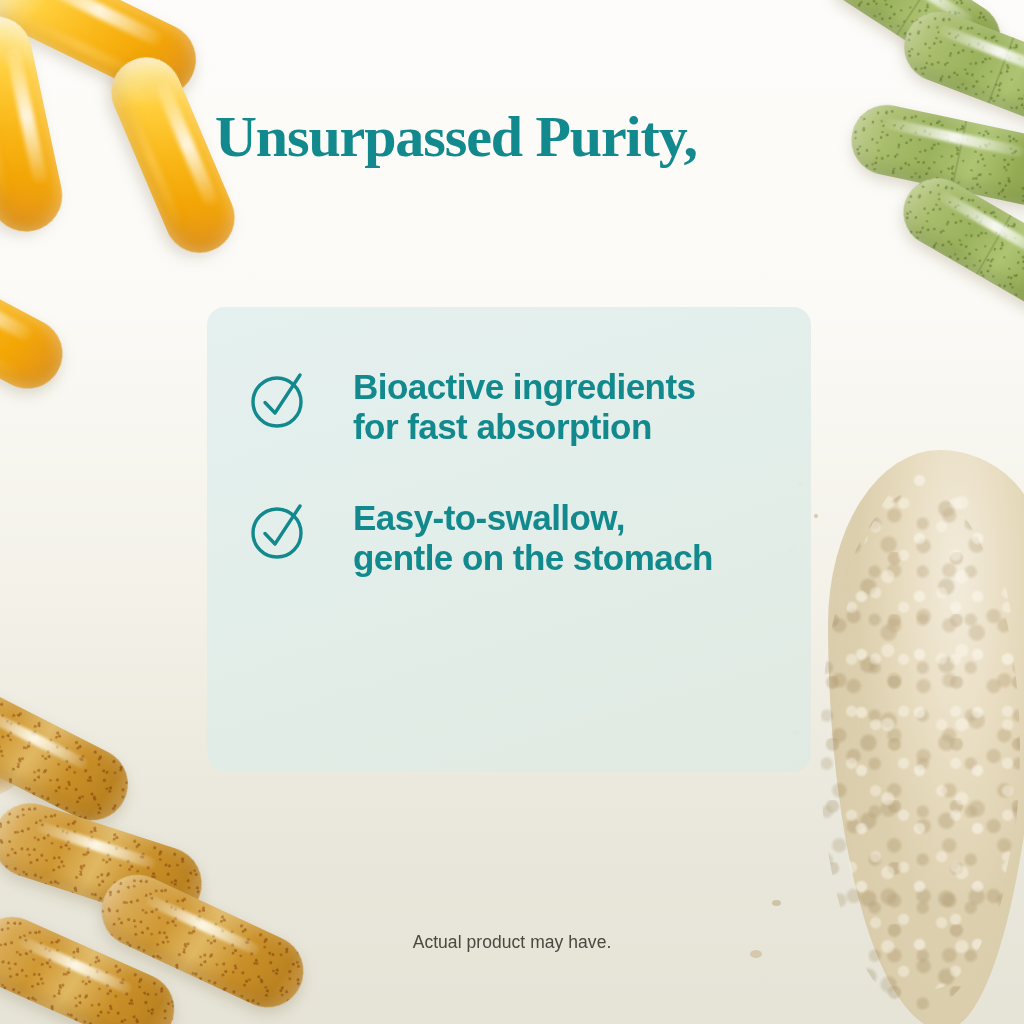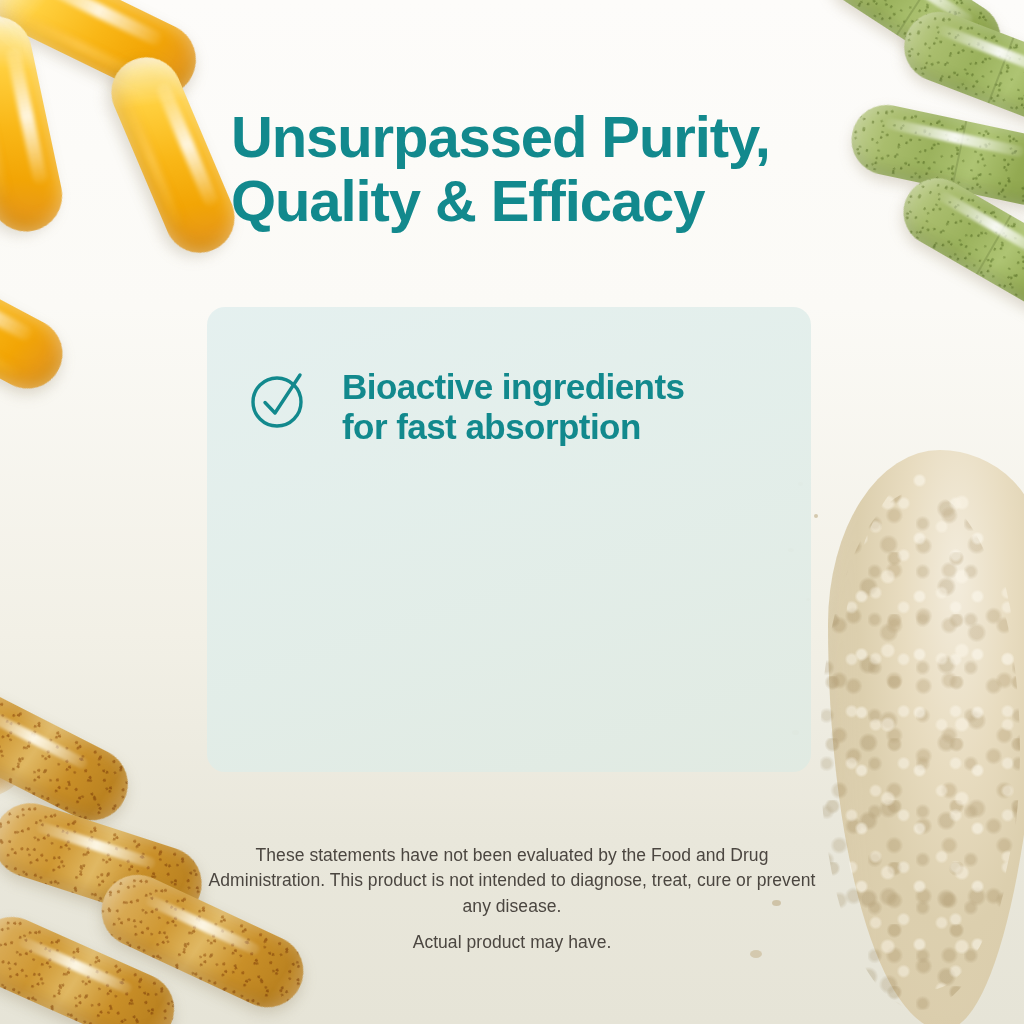--- a/index.html
+++ b/index.html
@@ -153,47 +153,48 @@
     filter:blur(.4px);
   }
   .powder-speck {
     position:absolute;
     border-radius:50%;
   }
 
   
   #headline {
     position:absolute;
-    left:231px; top:105px;
+    left:215px; top:105px;
     width:600px;
     color:#12898d;
     font-size:58px;
     font-weight:700;
     line-height:1.11;
     letter-spacing:-1.1px;
+    font-family:Liberation Serif, serif;
   }
   #headline .l2 { display:block; }
 
   
   #benefit-panel {
     position:absolute;
     left:207px; top:307px;
     width:604px; height:465px;
     border-radius:18px;
     background:linear-gradient(160deg,
        rgba(228,240,239,.97) 0%,
        rgba(226,238,234,.96) 45%,
        rgba(224,234,226,.95) 100%);
   }
 
   .benefit-row {
     position:absolute;
     display:flex;
     align-items:flex-start;
-    gap:29px;
+    gap:40px;
     left:40px;
     width:545px;
   }
   .benefit-row.r1 { top:57px; }
   .benefit-row.r2 { top:188px; }
   .benefit-row.r3 { top:318px; }
 
   .check-icon {
     flex:0 0 auto;
     width:66px; height:66px;
@@ -315,34 +316,40 @@
     <div class="powder-speck" style="left:34px; top:84px; width:4px; height:4px; background:rgba(190,172,134,.6);"></div>
     <div class="powder-speck" style="left:8px; top:118px; width:6px; height:4px; background:rgba(186,168,130,.65);"></div>
     <div class="powder-speck" style="left:26px; top:168px; width:4px; height:3px; background:rgba(190,172,134,.55);"></div>
     <div class="powder-speck" style="left:12px; top:300px; width:7px; height:5px; background:rgba(186,168,130,.6);"></div>
     <div class="powder-speck" style="left:-8px; top:470px; width:9px; height:6px; background:rgba(190,172,134,.6);"></div>
     <div class="powder-speck" style="left:-30px; top:520px; width:12px; height:8px; background:rgba(196,178,140,.55);"></div>
   </div>
 
   <h1 id="headline">
     <span>Unsurpassed Purity,</span>
-    <span class="l2">Quality &amp; Efficacy</span>
   </h1>
 
   <div id="benefit-panel">
 
     <div class="benefit-row r1">
       <svg class="check-icon" viewBox="0 0 66 66">
         <circle cx="30" cy="36" r="24" fill="none" stroke="#12898d" stroke-width="3.4"></circle>
         <path d="M18 36.5 L28 47 L53 9" fill="none" stroke="#12898d" stroke-width="3.4" stroke-linecap="round" stroke-linejoin="round"></path>
       </svg>
       <div class="benefit-text">Bioactive ingredients
 for fast absorption</div>
     </div>
 
-
-
-  </div>
-
-  <p id="disclaimer">These statements have not been evaluated by the Food and Drug Administration. This product is not intended to diagnose, treat, cure or prevent any disease.</p>
+    <div class="benefit-row r2">
+      <svg class="check-icon" viewBox="0 0 66 66">
+        <circle cx="30" cy="36" r="24" fill="none" stroke="#12898d" stroke-width="3.4"></circle>
+        <path d="M18 36.5 L28 47 L53 9" fill="none" stroke="#12898d" stroke-width="3.4" stroke-linecap="round" stroke-linejoin="round"></path>
+      </svg>
+      <div class="benefit-text">Easy-to-swallow,
+gentle on the stomach</div>
+    </div>
+
+
+  </div>
+
   <p id="variance">Actual product may have.</p>
 
 </div>
 
 </body></html>

